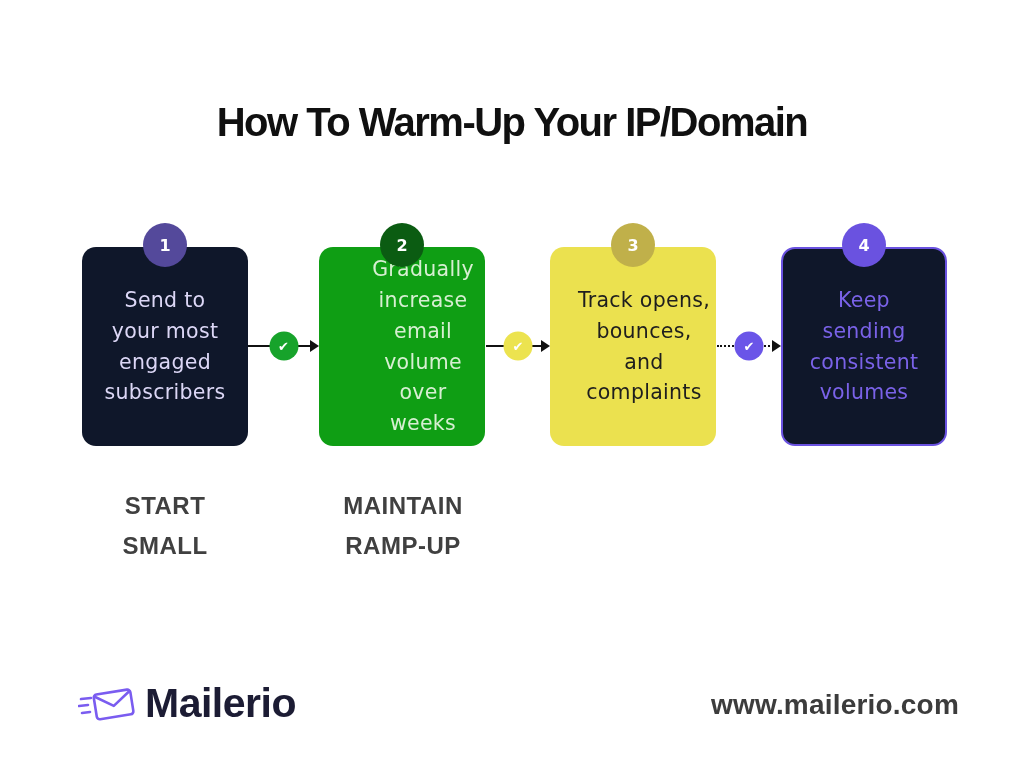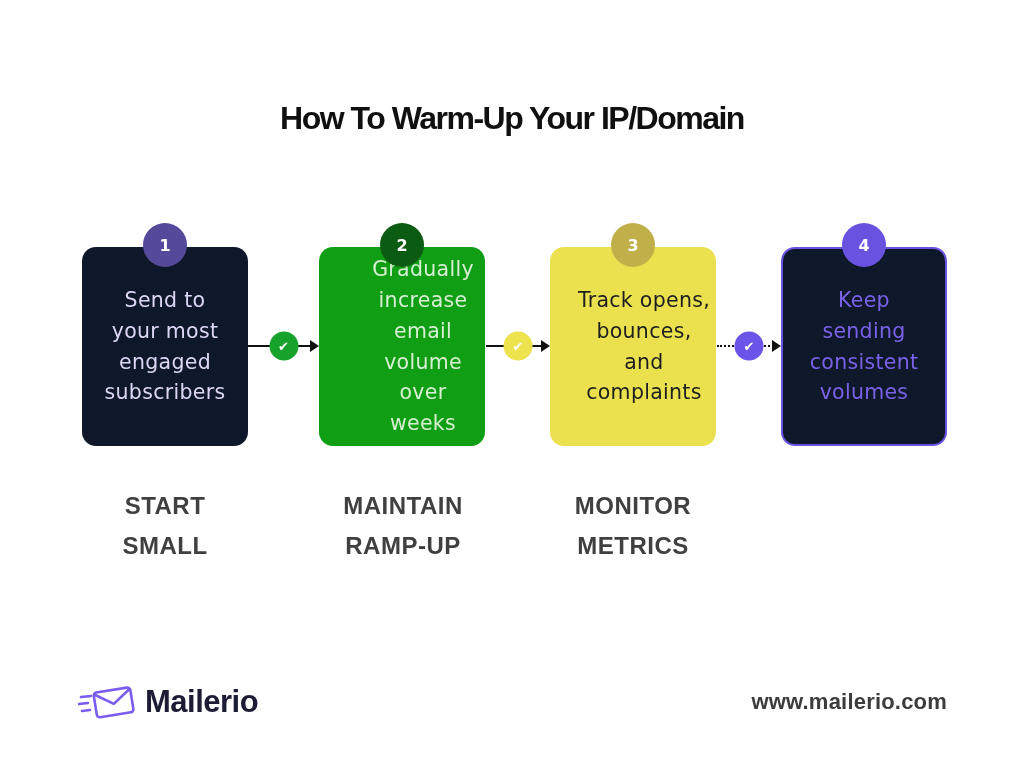--- a/index.html
+++ b/index.html
@@ -3,21 +3,21 @@
 <meta charset="utf-8">
 <style>
   html,body{margin:0;padding:0;background:#ffffff;}
   #canvas{
     position:relative;width:1024px;height:768px;background:#ffffff;overflow:hidden;
     font-family:"Liberation Sans",sans-serif;
   }
   
   .title{
     position:absolute;top:100px;left:0;width:1024px;text-align:center;
-    font-size:32px;font-weight:800;letter-spacing:-1.5px;color:#101010;
+    font-size:40px;font-weight:800;letter-spacing:-1.5px;color:#101010;
     font-family:"Liberation Sans",sans-serif;
   }
   
   .step{position:absolute;top:247px;width:166px;height:199px;}
   .step .box{
     position:absolute;left:0;top:0;width:166px;height:199px;border-radius:14px;
     display:flex;align-items:center;justify-content:center;text-align:center;
     box-sizing:border-box;padding:10px 6px;
   }
   .step .body{
@@ -49,25 +49,25 @@
   
   .step-label{
     position:absolute;top:486px;width:240px;text-align:center;white-space:pre-line;
     font-size:24px;line-height:40px;font-weight:800;letter-spacing:0.5px;color:#404040;
     font-family:"Liberation Sans",sans-serif;
   }
   .l1{left:45px;} .l2{left:283px;} .l3{left:513px;} .l4{left:744px;}
   
   .brand{position:absolute;left:78px;top:680px;display:flex;align-items:center;gap:9px;}
   .brand-name{
-    font-size:31px;font-weight:800;color:#1c1c34;letter-spacing:-0.5px;
+    font-size:41px;font-weight:800;color:#1c1c34;letter-spacing:-0.5px;
     font-family:"Liberation Sans",sans-serif;
   }
   .website{
-    position:absolute;top:689px;right:77px;font-size:22px;font-weight:700;color:#3c3c3c;
+    position:absolute;top:689px;right:65px;font-size:28px;font-weight:700;color:#3c3c3c;
     letter-spacing:0.2px;font-family:"Liberation Sans",sans-serif;
   }
 </style>
 </head>
 <body>
 
 <div id="canvas">
 
   <div class="title">How To Warm-Up Your IP/Domain</div>
 
@@ -125,22 +125,20 @@
   <div class="connector c3">
     <div class="conn-line" style="border-top-style: dotted;"></div>
     <div class="conn-arrow"></div>
     <div class="conn-check" style="background: rgb(106, 85, 232);">✔</div>
   </div>
 
   <div class="step-label l1">START
 SMALL</div>
   <div class="step-label l2">MAINTAIN
 RAMP-UP</div>
-  <div class="step-label l3">MONITOR
-METRICS</div>
 
   <div class="brand">
     <svg width="58" height="44" viewBox="0 0 58 44">
       <g stroke="#7a5cf0" stroke-width="2.6" fill="none" stroke-linecap="round" stroke-linejoin="round">
         <line x1="3" y1="17" x2="13" y2="16"></line>
         <line x1="1" y1="24" x2="10" y2="23"></line>
         <line x1="4" y1="31" x2="12" y2="30"></line>
         <g transform="rotate(-9 35 22)">
           <rect x="17" y="10" width="37" height="25" rx="3"></rect>
           <path d="M18,12 L35.5,24 L53,12"></path>

